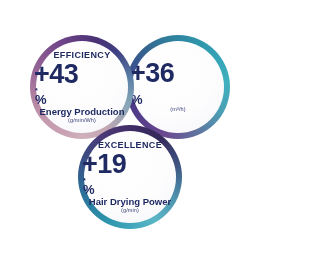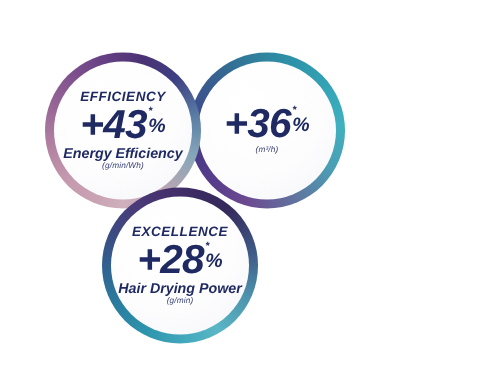--- a/index.html
+++ b/index.html
@@ -23,21 +23,20 @@
   }
 
   
   .metric-circle {
     position: absolute;
     border-radius: 50%;
     display: flex;
     align-items: center;
     justify-content: center;
     box-sizing: border-box;
-    font-style: italic;
   }
 
   
   .metric-circle::before {
     content: "";
     position: absolute;
     inset: 0;
     border-radius: 50%;
   }
   .metric-circle::after {
@@ -92,21 +91,21 @@
       #34a4b6 220deg,
       #3fb0bf 250deg,
       #4a9fb4 285deg,
       #5f76a0 320deg,
       #6c4a90 360deg);
   }
   #circle-energy::after { inset: 6px; }
 
   
   #circle-excellence {
-    left: 68px;
+    left: 78px;
     top: 125px;
     width: 104px;
     height: 104px;
     z-index: 4;
   }
   #circle-excellence::before {
     background: conic-gradient(from 150deg,
       #5ab6c6 0deg,
       #44a9bd 25deg,
       #2e96ae 55deg,
@@ -142,20 +141,21 @@
     color: #1f2a63;
     margin-bottom: 2px;
     white-space: nowrap;
   }
 
   .metric-value-row {
     display: flex;
     align-items: flex-start;
     justify-content: center;
     margin-bottom: 2px;
+    flex-direction: column;
   }
   .metric-value {
     font-size: 27px;
     font-weight: bold;
     letter-spacing: -0.5px;
     color: #1f2a63;
     line-height: 0.95;
   }
   .metric-unitmark {
     display: flex;
@@ -202,21 +202,21 @@
   <div class="metric-circle" id="circle-efficiency">
     <div class="metric-content">
       <div class="metric-category">EFFICIENCY</div>
       <div class="metric-value-row">
         <span class="metric-value">+43</span>
         <span class="metric-unitmark">
           <span class="metric-asterisk">*</span>
           <span class="metric-percent">%</span>
         </span>
       </div>
-      <div class="metric-label">Energy Efficiency</div>
+      <div class="metric-label">Energy Production</div>
       <div class="metric-units">(g/min/Wh)</div>
     </div>
   </div>
 
   <div class="metric-circle" id="circle-energy">
     <div class="metric-content">
       <div class="metric-value-row">
         <span class="metric-value">+36</span>
         <span class="metric-unitmark">
           <span class="metric-asterisk">*</span>
@@ -224,21 +224,21 @@
         </span>
       </div>
       <div class="metric-units">(m³/h)</div>
     </div>
   </div>
 
   <div class="metric-circle" id="circle-excellence">
     <div class="metric-content">
       <div class="metric-category">EXCELLENCE</div>
       <div class="metric-value-row">
-        <span class="metric-value">+28</span>
+        <span class="metric-value">+19</span>
         <span class="metric-unitmark">
           <span class="metric-asterisk">*</span>
           <span class="metric-percent">%</span>
         </span>
       </div>
       <div class="metric-label">Hair Drying Power</div>
       <div class="metric-units">(g/min)</div>
     </div>
   </div>
 

